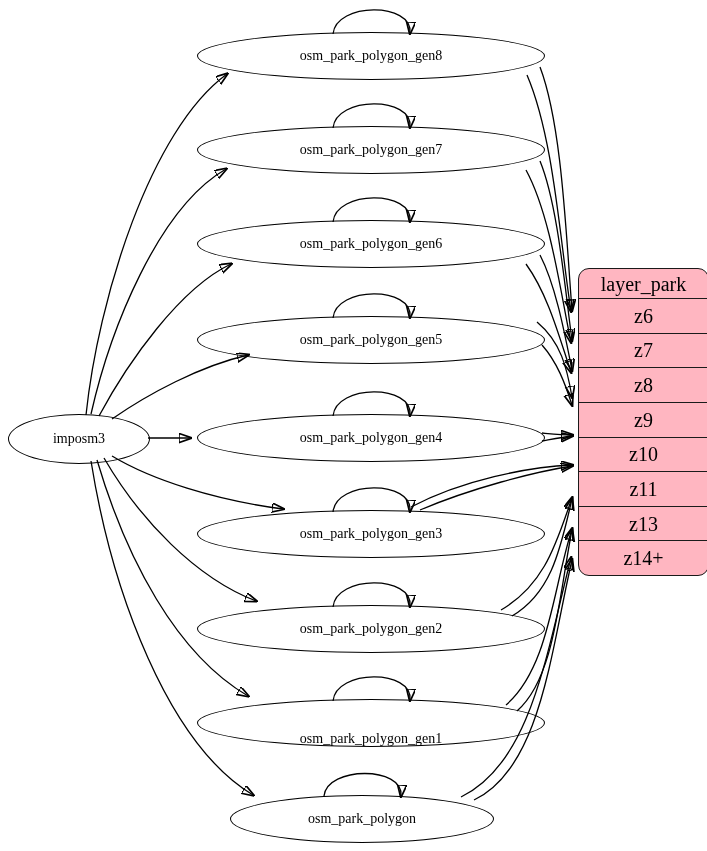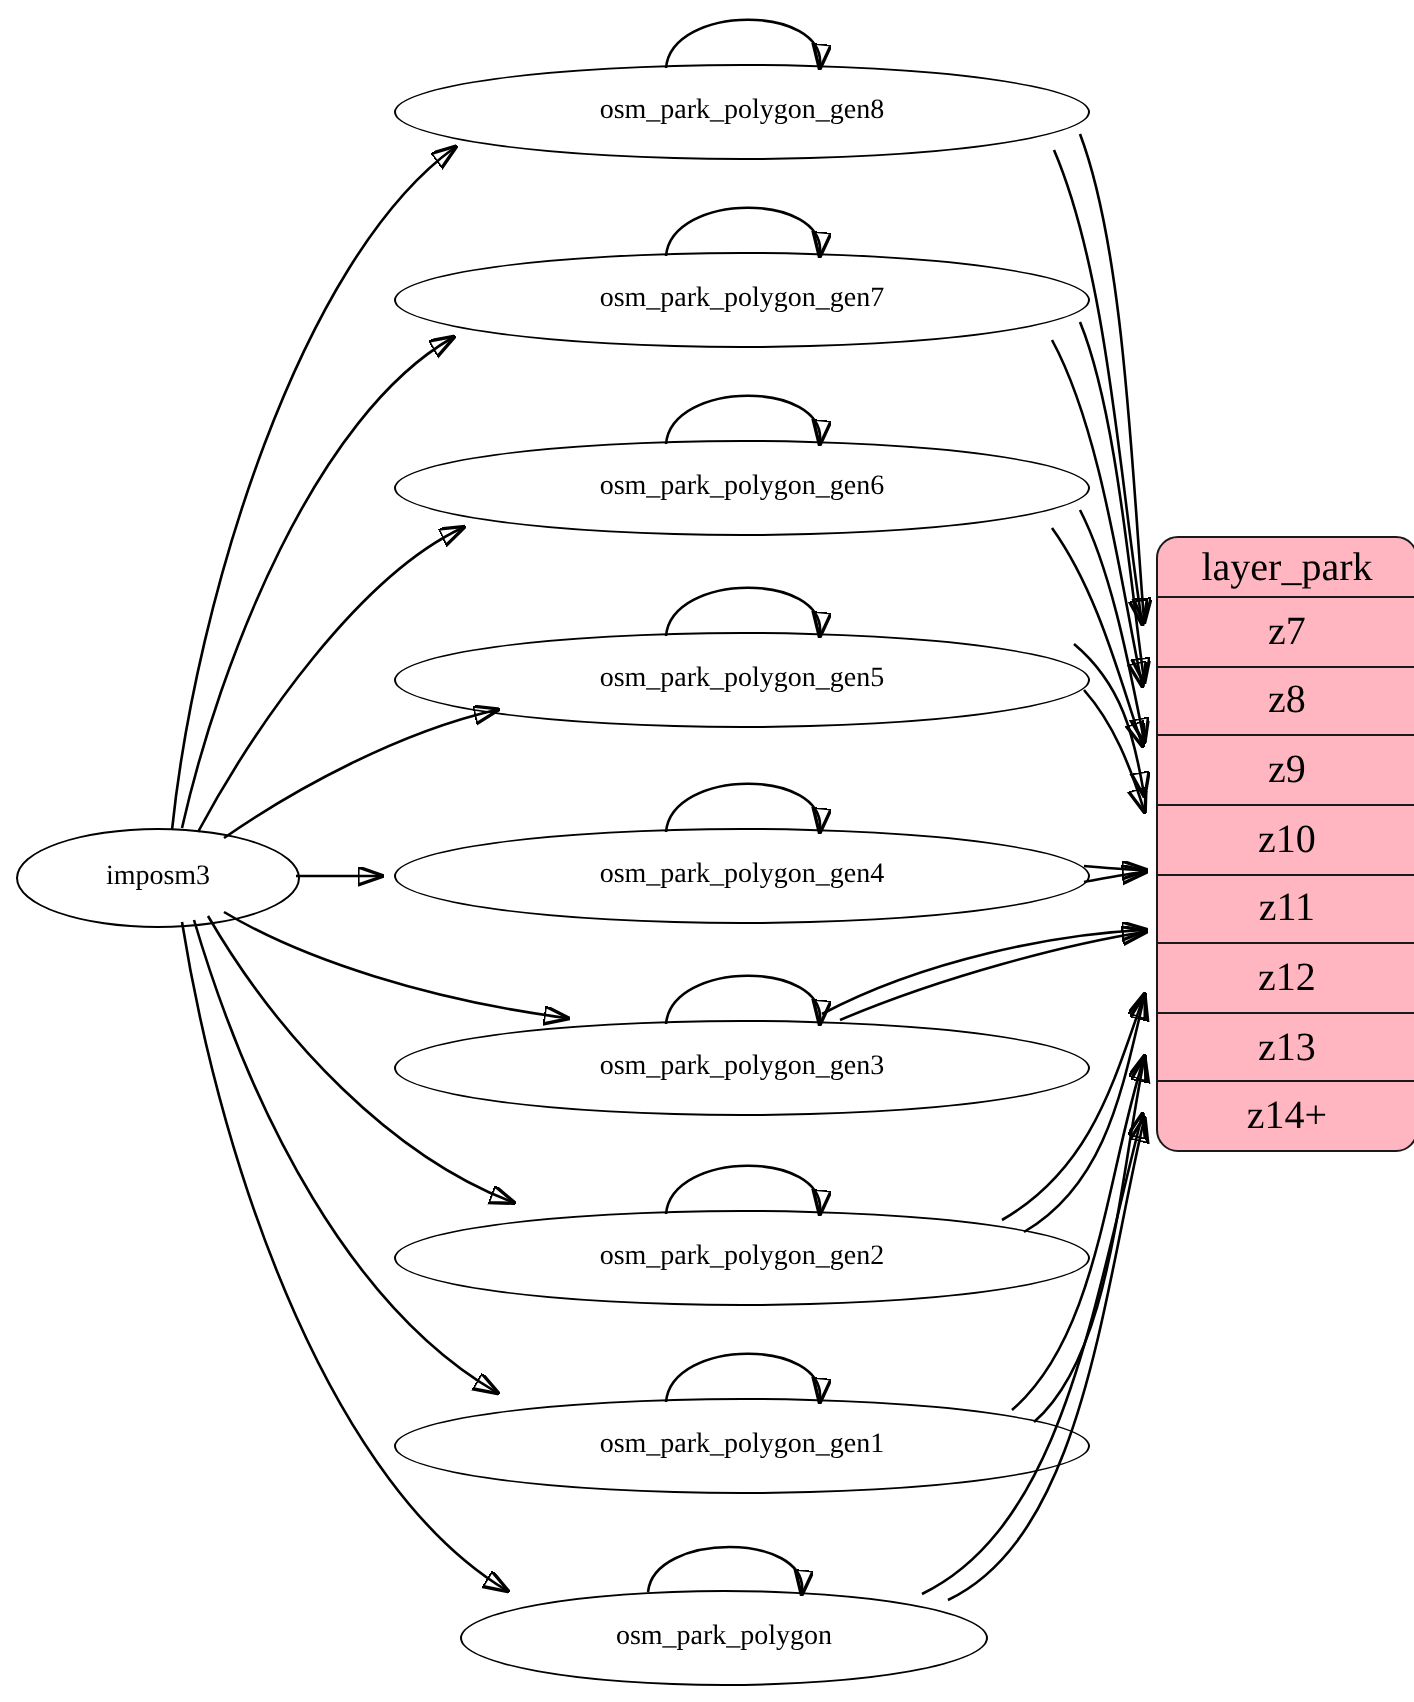--- a/index.html
+++ b/index.html
@@ -54,35 +54,35 @@
   </div>
   <div class="node" style="left:197px;top:414px;width:346px;height:46px;align-items:center;">
     <span>osm_park_polygon_gen4</span>
   </div>
   <div class="node" style="left:197px;top:510px;width:346px;height:46px;text-align:center;">
     <span>osm_park_polygon_gen3</span>
   </div>
   <div class="node" style="left:197px;top:605px;width:346px;height:46px;">
     <span>osm_park_polygon_gen2</span>
   </div>
-  <div class="node" style="left:197px;top:699px;width:346px;height:46px;">
+  <div class="node" style="left:197px;top:699px;width:346px;height:46px;align-items:flex-end;">
     <span>osm_park_polygon_gen1</span>
   </div>
   <div class="node" style="left:230px;top:795px;width:262px;height:46px;">
     <span>osm_park_polygon</span>
   </div>
 
   <div class="layer-table">
     <div class="cell header">layer_park</div>
+    <div class="cell">z6</div>
     <div class="cell">z7</div>
     <div class="cell">z8</div>
     <div class="cell">z9</div>
     <div class="cell">z10</div>
     <div class="cell">z11</div>
-    <div class="cell">z12</div>
     <div class="cell">z13</div>
     <div class="cell">z14+</div>
   </div>
 
   <svg class="edges" viewBox="0 0 707 851" xmlns="http://www.w3.org/2000/svg">
     <defs>
       <marker id="arrow" markerWidth="10" markerHeight="8" refX="8.5" refY="3.5" orient="auto">
         <path d="M0,0 L10,3.5 L0,7 Z" fill="#000" stroke="none"></path>
       </marker>
     </defs>

